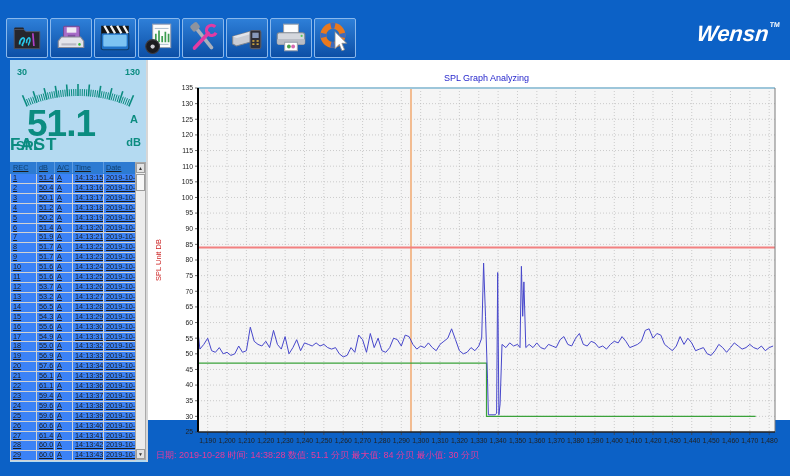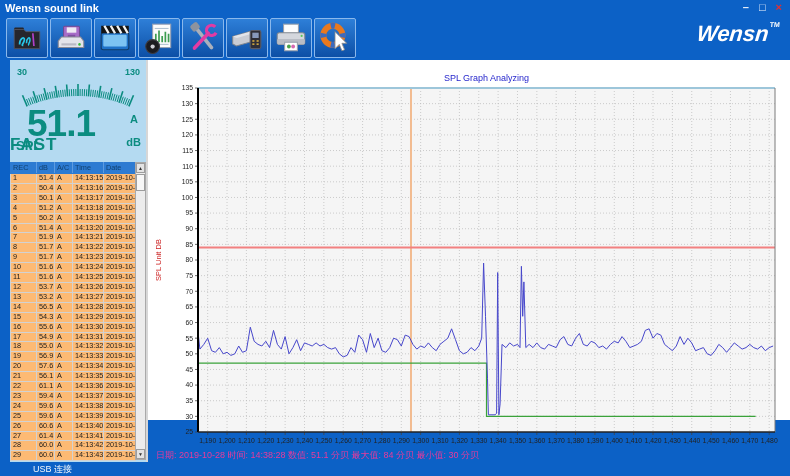--- a/index.html
+++ b/index.html
@@ -33,21 +33,21 @@
   .scale-min{position:absolute;top:7px;left:7px;font-size:9px;font-weight:bold;}
   .scale-max{position:absolute;top:7px;right:6px;font-size:9px;font-weight:bold;}
   .meter-value{position:absolute;top:47px;left:17px;font-size:37px;font-weight:bold;letter-spacing:-1px;line-height:34px;}
   .meter-weighting{position:absolute;top:53px;right:8px;font-size:11px;font-weight:bold;}
   .meter-unit{position:absolute;top:76px;right:5px;font-size:11px;font-weight:bold;}
   .meter-spl{position:absolute;top:78px;left:6px;font-size:13px;font-weight:bold;}
   .meter-mode{position:absolute;top:75px;left:0;width:125px;font-size:17px;font-weight:bold;letter-spacing:1px;}
 
   
   .spl-table{position:absolute;top:102px;left:0;border-collapse:collapse;table-layout:fixed;
-    width:125px;background:#fdba74;font-size:7.3px;color:#1c1c1c;}
+    width:125px;background:#3b82f6;font-size:7.3px;color:#1c1c1c;text-decoration:underline;}
   .spl-table th{background:#2d7bd2;color:#10406f;font-weight:normal;text-align:left;
     height:10px;line-height:10px;padding:0 0 0 2px;border:1px solid #2d7bd2;border-right:1px solid #5d9be0;overflow:hidden;}
   .spl-table td{height:8.9px;line-height:8.9px;padding:0 0 0 2px;border:1px solid #d2d2d2;overflow:hidden;white-space:nowrap;}
   .c0{width:26px;} .c1{width:18px;} .c2{width:18px;} .c3{width:31px;} .c4{width:32px;}
 
   
   .vscroll{position:absolute;top:102px;left:125px;width:11px;height:298px;background:#ececec;border:1px solid #a9a9a9;box-sizing:border-box;}
   .sbtn{position:absolute;left:0;width:9px;height:10px;background:#e3e3e3;border:1px solid #9c9c9c;
     font-size:5px;line-height:9px;text-align:center;color:#333;box-sizing:border-box;}
   .sb-up{top:0;}
@@ -60,28 +60,20 @@
 
   
   .statusbar{position:absolute;left:0;bottom:0;width:790px;height:14px;background:#0c61c6;}
   .usb-text{position:absolute;left:33px;top:1px;font-size:9px;color:#f2f7fc;}
 </style>
 </head>
 <body>
 
 <div class="window">
 
-  <div class="titlebar">
-    <span class="title-text">Wensn sound link</span>
-    <span class="win-controls">
-      <span class="ctl-min">–</span>
-      <span class="ctl-max">□</span>
-      <span class="ctl-close">×</span>
-    </span>
-  </div>
 
   <div class="toolbar">
     <button class="tool-btn">
       <svg viewBox="0 0 32 32" width="34" height="34">
         <rect x="4" y="6" width="9" height="4" rx="1" fill="#26262c"></rect>
         <path d="M4 8 h9 l2 2 h13 v16 h-24 z" fill="#26262c" stroke="#55555f" stroke-width="0.8"></path>
         <path d="M9 22 c0-6 5-8 4.5-4 c-0.4 3-3.5 5-1 5" stroke="#27c6e8" fill="none" stroke-width="1.6"></path>
         <path d="M15.5 21 c0-5 3.5-7 3.3-3 c-0.2 3-2.3 4-1 5" stroke="#27c6e8" fill="none" stroke-width="1.4"></path>
         <path d="M21.5 11.5 l1 12" stroke="#b040c8" stroke-width="1.6"></path>
       </svg>
@@ -625,17 +617,14 @@
           <line x1="50" y1="28" x2="50" y2="372" stroke="#000" stroke-width="2"></line>
           <line x1="50" y1="372" x2="627" y2="372" stroke="#222" stroke-width="1.6"></line>
           <text x="338.5" y="21" text-anchor="middle" font-size="9" fill="#2626cc">SPL Graph Analyzing</text>
           <text x="0" y="0" transform="translate(13,200) rotate(-90)" text-anchor="middle" font-size="7.5" fill="#cc2222">SPL Unit DB</text>
         </svg>
       <div class="chart-summary">日期: 2019-10-28  时间: 14:38:28  数值: 51.1 分贝  最大值: 84 分贝  最小值: 30 分贝</div>
     </div>
 
   </div>
 
-  <div class="statusbar">
-    <span class="usb-text">USB 连接</span>
-  </div>
 
 </div>
 
 </body></html>

